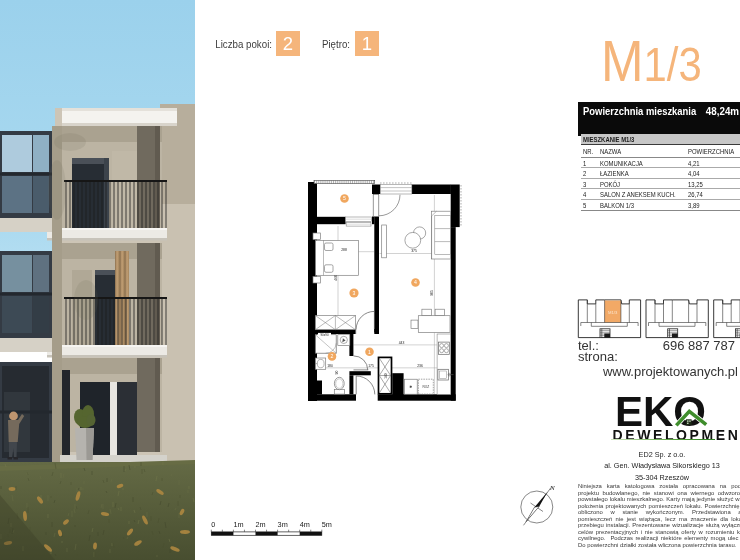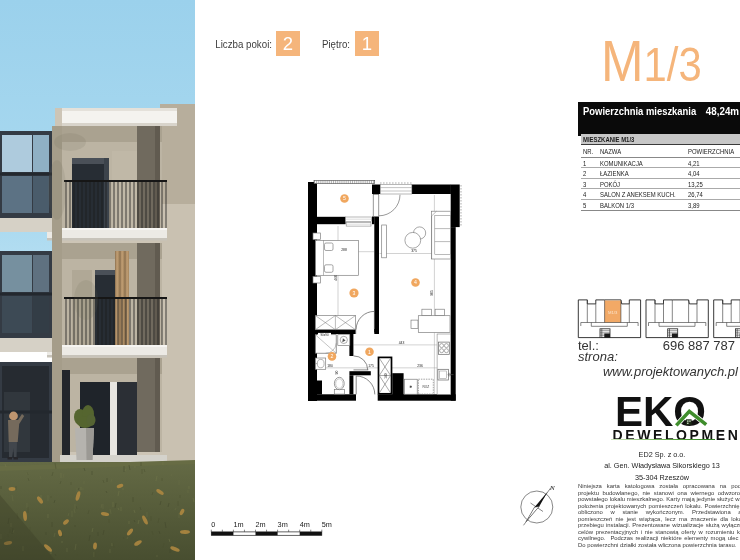--- a/index.html
+++ b/index.html
@@ -739,21 +739,21 @@
       <line x1="735.4000000000001" y1="332.3" x2="745.4000000000001" y2="332.3" stroke="#444" stroke-width="0.5"></line>
       <line x1="735.4000000000001" y1="334.0" x2="745.4000000000001" y2="334.0" stroke="#444" stroke-width="0.5"></line>
       <line x1="735.4000000000001" y1="335.7" x2="745.4000000000001" y2="335.7" stroke="#444" stroke-width="0.5"></line>
       <rect x="739.7" y="333.5" width="5.7" height="4.1" fill="#1a1a1a"></rect>
       <line x1="737.2" y1="328.8" x2="737.2" y2="337.6" stroke="#222" stroke-width="0.6"></line>
     </g>
   </svg>
 
 <div class="abs" style="left:578px; top:338px; width:157px; font-size:13px; color:#333;">
   <div style="height:11.4px;"><span>tel.:</span><span style="float:right;">696 887 787</span></div>
-  <div style="height:11.4px;font-style:italic;"><span>strona:</span><span style="float:right; margin-right:-3px;">www.projektowanych.pl</span></div>
+  <div style="height:11.4px;"><span>strona:</span><span style="float:right; margin-right:-3px;">www.projektowanych.pl</span></div>
 </div>
 
 <div class="abs" style="left:615px; top:388.2px; font-weight:bold; font-size:42px; color:#111;">EKO</div>
 <svg style="position:absolute;left:660px;top:400px" width="60" height="30" viewBox="660 400 60 30">
     <path d="M676 425.8 L689.3 411.2 L706.5 424.8" fill="none" stroke="#fff" stroke-width="5" stroke-linecap="round"></path>
     <path d="M676.3 425.4 L689.3 411.4 L706.2 424.6" fill="none" stroke="#3f8d2c" stroke-width="3.6"></path>
     <rect x="686" y="419.3" width="5.6" height="5.6" fill="#1c2b16"></rect>
     <rect x="687.1" y="420.4" width="1.4" height="1.4" fill="#cfe0c8"></rect>
     <rect x="689.3" y="420.4" width="1.4" height="1.4" fill="#cfe0c8"></rect>
     <rect x="687.1" y="422.6" width="1.4" height="1.4" fill="#cfe0c8"></rect>

